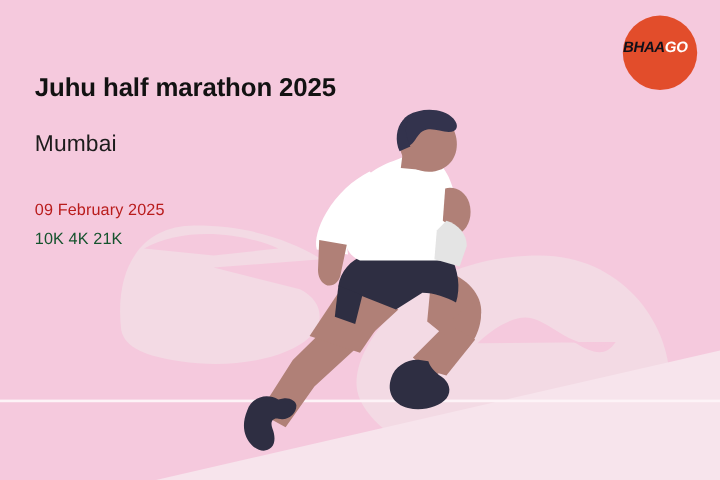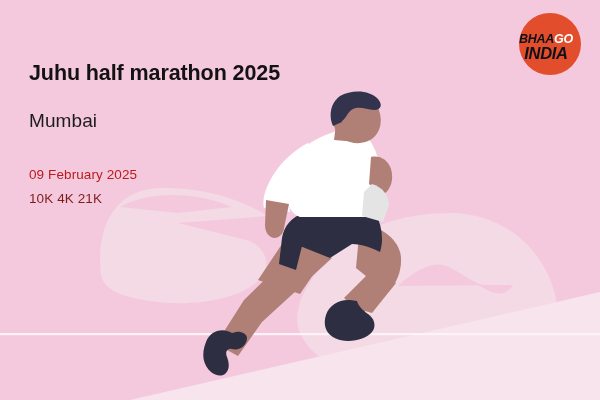--- a/index.html
+++ b/index.html
@@ -65,21 +65,21 @@
     color: #b91c1c;
     margin: 0;
     letter-spacing: 0.1px;
   }
 
   #event-distances {
     position: absolute;
     left: 29px;
     top: 191px;
     font-size: 13.5px;
-    color: #7f1d1d;
+    color: #14532d;
     margin: 0;
     letter-spacing: 0.1px;
   }
 
   
   #logo-badge {
     position: absolute;
     left: 519px;
     top: 13px;
     width: 62px;
@@ -180,16 +180,15 @@
   </div>
 
   <p id="event-city">Mumbai</p>
   <p id="event-date">09 February 2025</p>
   <p id="event-distances">10K 4K 21K</p>
 
   <div id="logo-badge">
     <div class="logo-line" id="logo-line-1">
       <span class="logo-bhaa">BHAA</span><span class="logo-go">GO</span>
     </div>
-    <div class="logo-line" id="logo-line-2">INDIA</div>
   </div>
 
 </div>
 
 </body></html>

